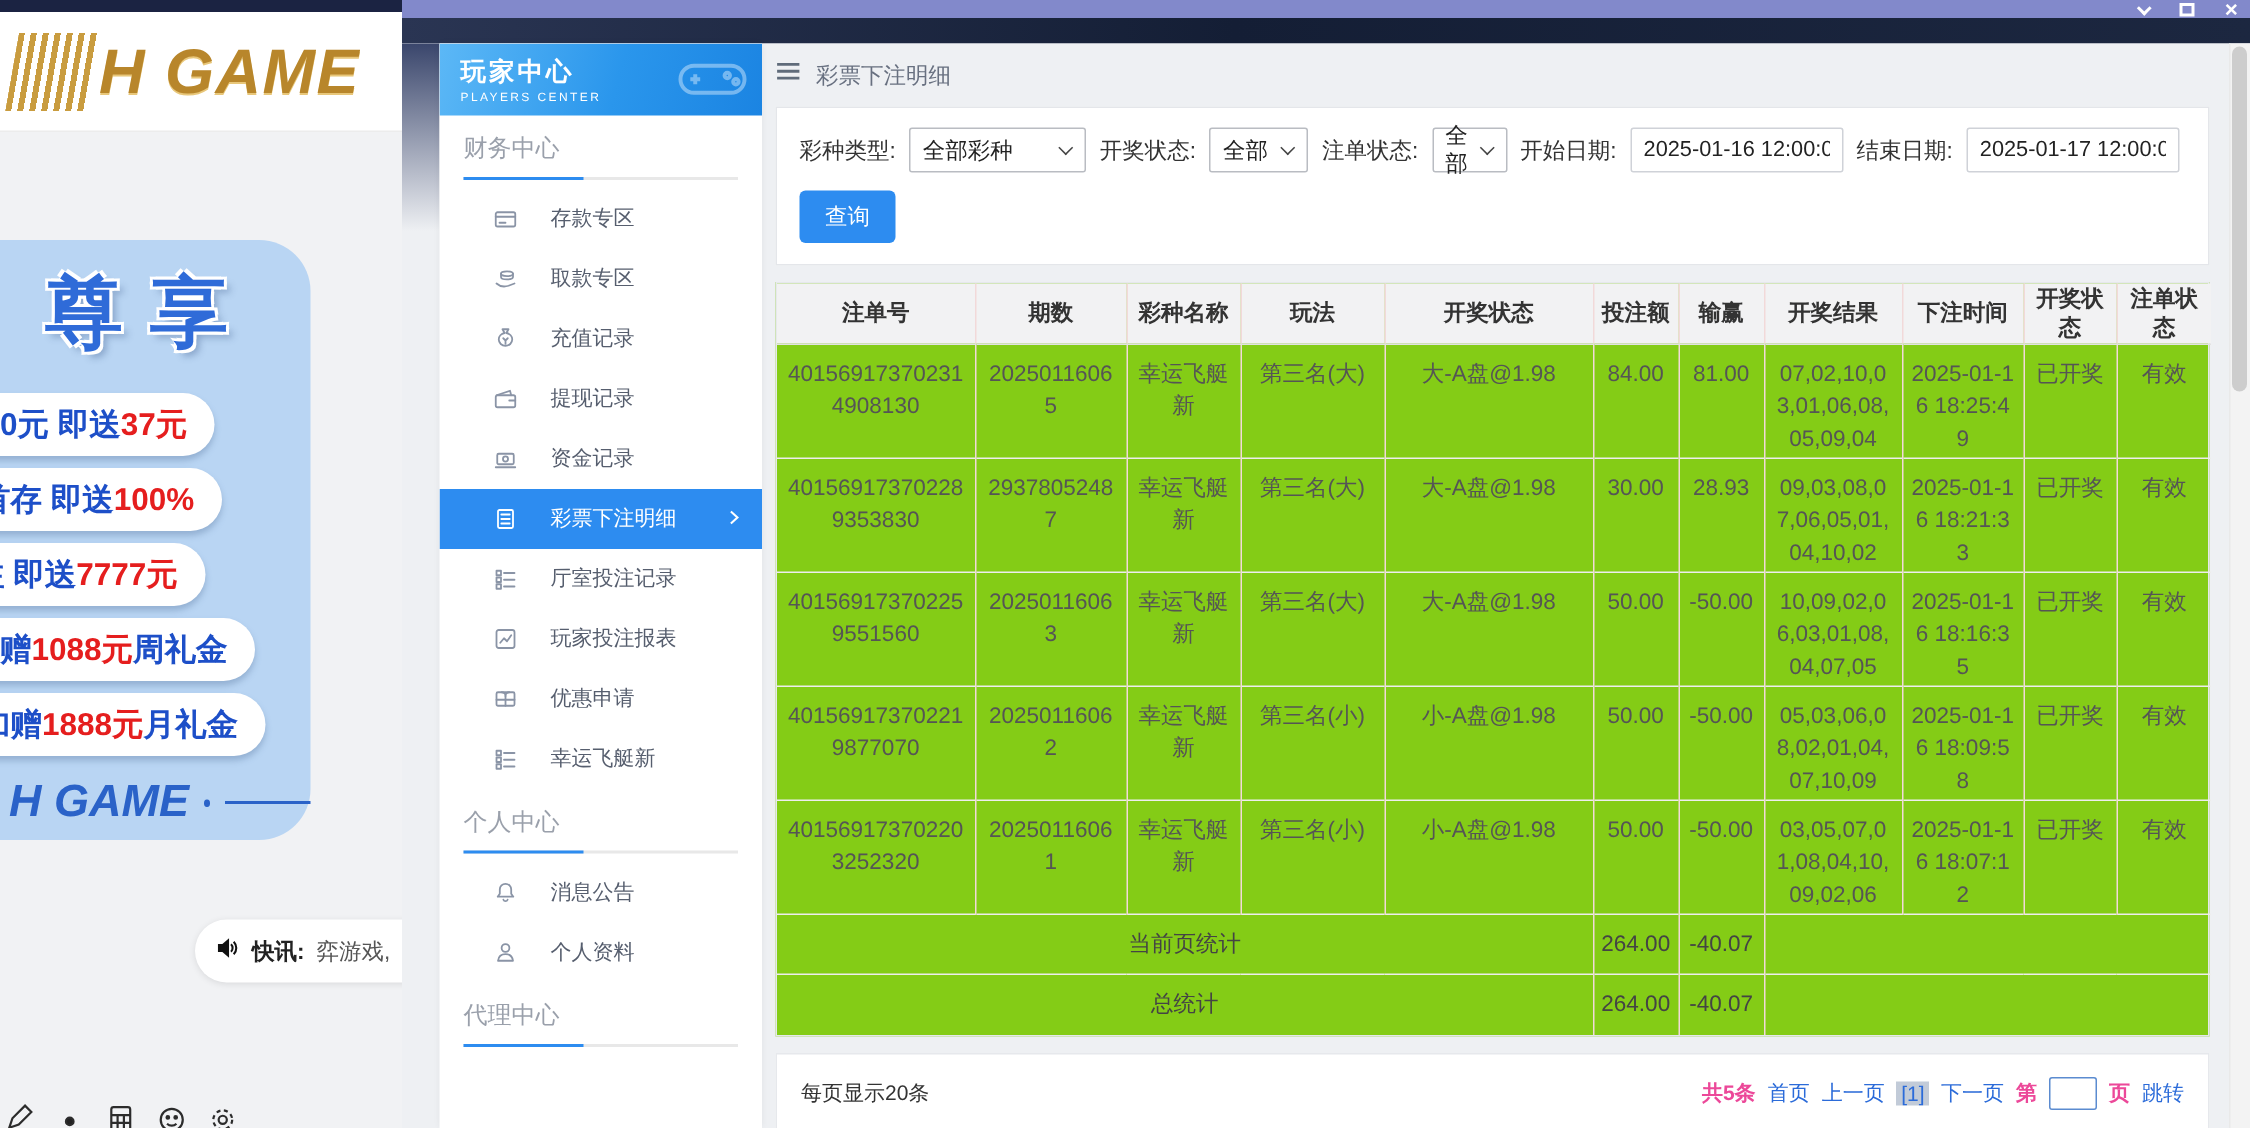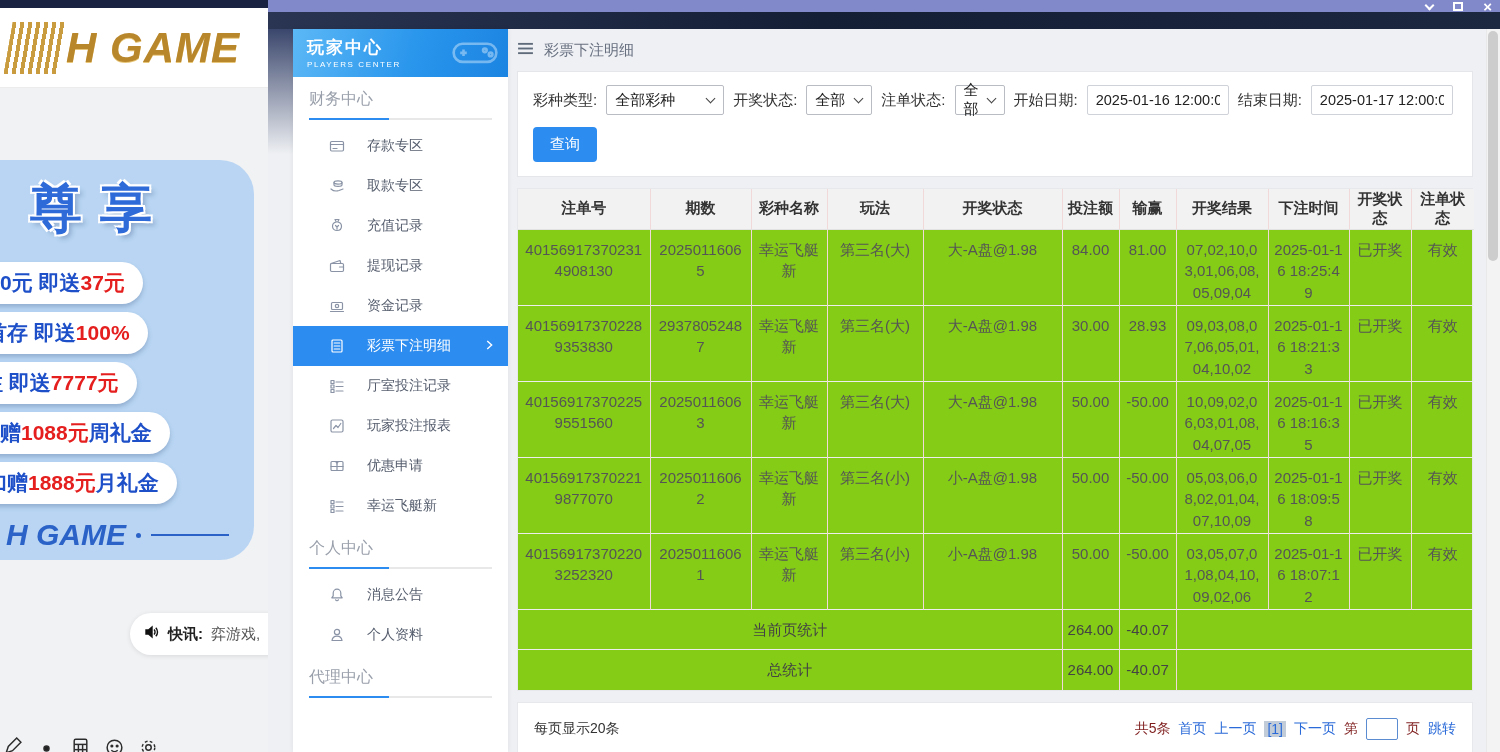--- a/index.html
+++ b/index.html
@@ -6,21 +6,21 @@
   html,body { width:1500px; height:752px; overflow:hidden; font-family:"Liberation Sans","DejaVu Sans",sans-serif; background:#eef0f3; }
 
   
   .left-panel { position:absolute; left:0; top:0; width:268px; height:752px; background:#f1f2f4; overflow:hidden; }
   .left-top-strip { height:8px; background:#1b2342; }
   .logo-area { height:80px; background:#fff; display:flex; align-items:center; padding-left:8px; border-bottom:1px solid #ececec; }
   .logo-bars { width:54px; height:52px; margin-right:4px; transform:skewX(-10deg);
     background:repeating-linear-gradient(90deg,#c99c3f 0 4px,transparent 4px 8px); }
   .logo-text { font-size:42px; font-weight:900; font-style:italic; color:#b8862b; letter-spacing:1px;
     text-shadow:0 1px 0 #e8c77a; white-space:nowrap; }
-  .promo-panel { position:absolute; left:0; top:160px; width:254px; height:400px; background:#b9d5f3;
+  .promo-panel { position:absolute; left:0; top:160px; width:207px; height:400px; background:#b9d5f3;
     border-radius:0 34px 34px 0; padding-top:10px; }
   .promo-headline { font-size:52px; font-weight:900; color:#2f6bd8; letter-spacing:18px; margin:4px 0 18px 30px;
     text-shadow:2px 2px 0 #fff,-2px -2px 0 #fff,2px -2px 0 #fff,-2px 2px 0 #fff,4px 4px 5px rgba(40,70,120,.35); }
   .pill { display:block; width:max-content; white-space:nowrap; background:#fff; border-radius:999px;
     padding:7px 18px 7px 56px; margin-bottom:8px; box-shadow:0 3px 4px rgba(90,120,160,.4);
     font-size:21px; font-weight:800; }
   .pill .b { color:#1d4fc8; } .pill .r { color:#e51e1e; }
   .promo-brand { display:flex; align-items:center; gap:10px; margin:14px 0 0 6px;
     font-size:30px; font-weight:900; font-style:italic; color:#2a62c8; white-space:nowrap; }
   .promo-brand .dot { width:5px; height:5px; border-radius:50%; background:#2a62c8; }
@@ -92,21 +92,21 @@
   td { border-left:1px solid #f2d9d9; border-top:1px solid #ededed; font-size:15px; color:#555;
     text-align:center; padding:9px 5px 0; vertical-align:top; line-height:1.45; word-break:break-all; }
   th:first-child, td:first-child { border-left:none; }
   tr.data-row td { height:76px; }
   tr.sum td { height:38px; padding:9px 5px; color:#444; }
 
   .pager-card { margin-top:11px; background:#fff; border:1px solid #e6e8ec; height:53px;
     display:flex; align-items:center; justify-content:space-between; padding:0 16px; }
   .pager-left { font-size:14px; color:#333; }
   .pager-right { display:flex; align-items:center; gap:8px; font-size:14px; }
-  .pg-dark { color:#7f1d1d; } .pg-link { color:#2b6bd9; cursor:pointer; }
+  .pg-dark { color:#ec4899;font-weight:bold; } .pg-link { color:#2b6bd9; cursor:pointer; }
   .pg-current { background:#c2cbd8; color:#2b6bd9; padding:0 3px; }
   .jump-input { width:32px; height:22px; border:1px solid #5b8bd0; border-radius:2px; }
 
   .scroll-track { position:absolute; right:0; top:29px; width:14px; bottom:0; background:#f3f3f3; border-left:1px solid #e9e9e9; }
   .scroll-thumb { position:absolute; right:2px; top:2px; width:10px; height:230px; background:#cdcdcd; border-radius:5px; }
 
   .sp-icon svg { width:16px; height:16px; stroke:#111; stroke-width:1.4; fill:none; }
 </style>
 </head>
 <body>

